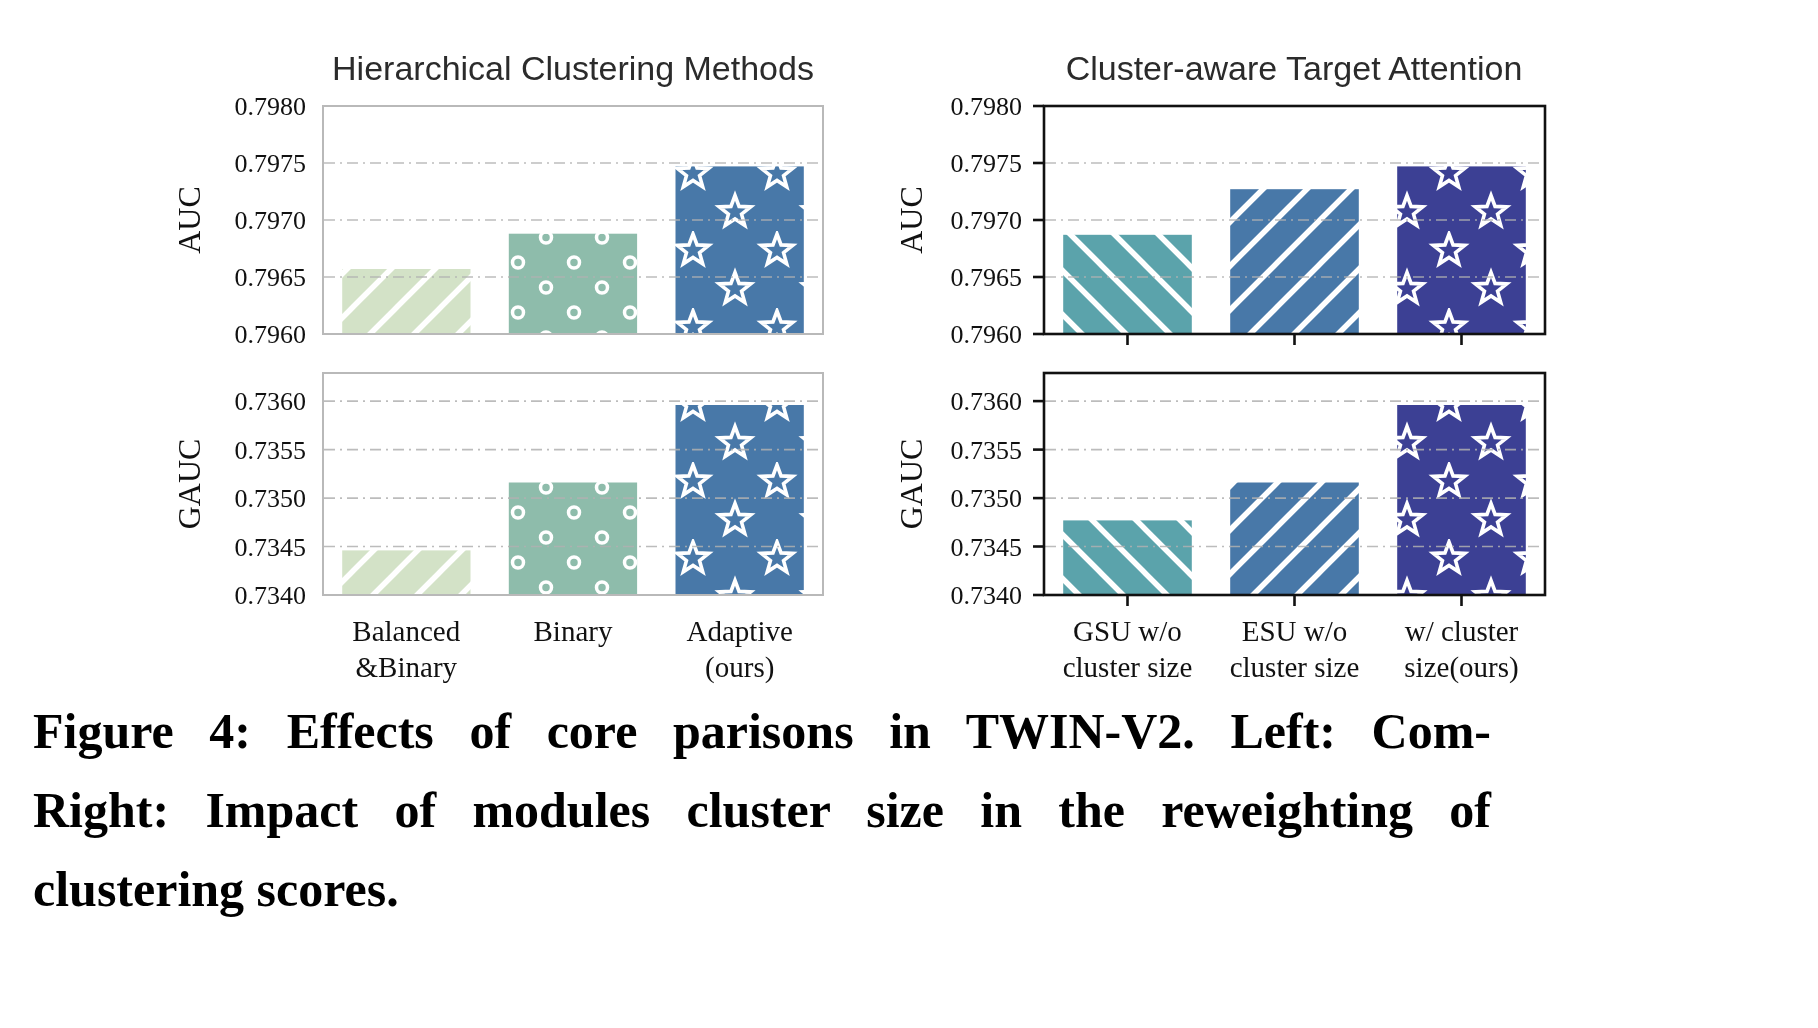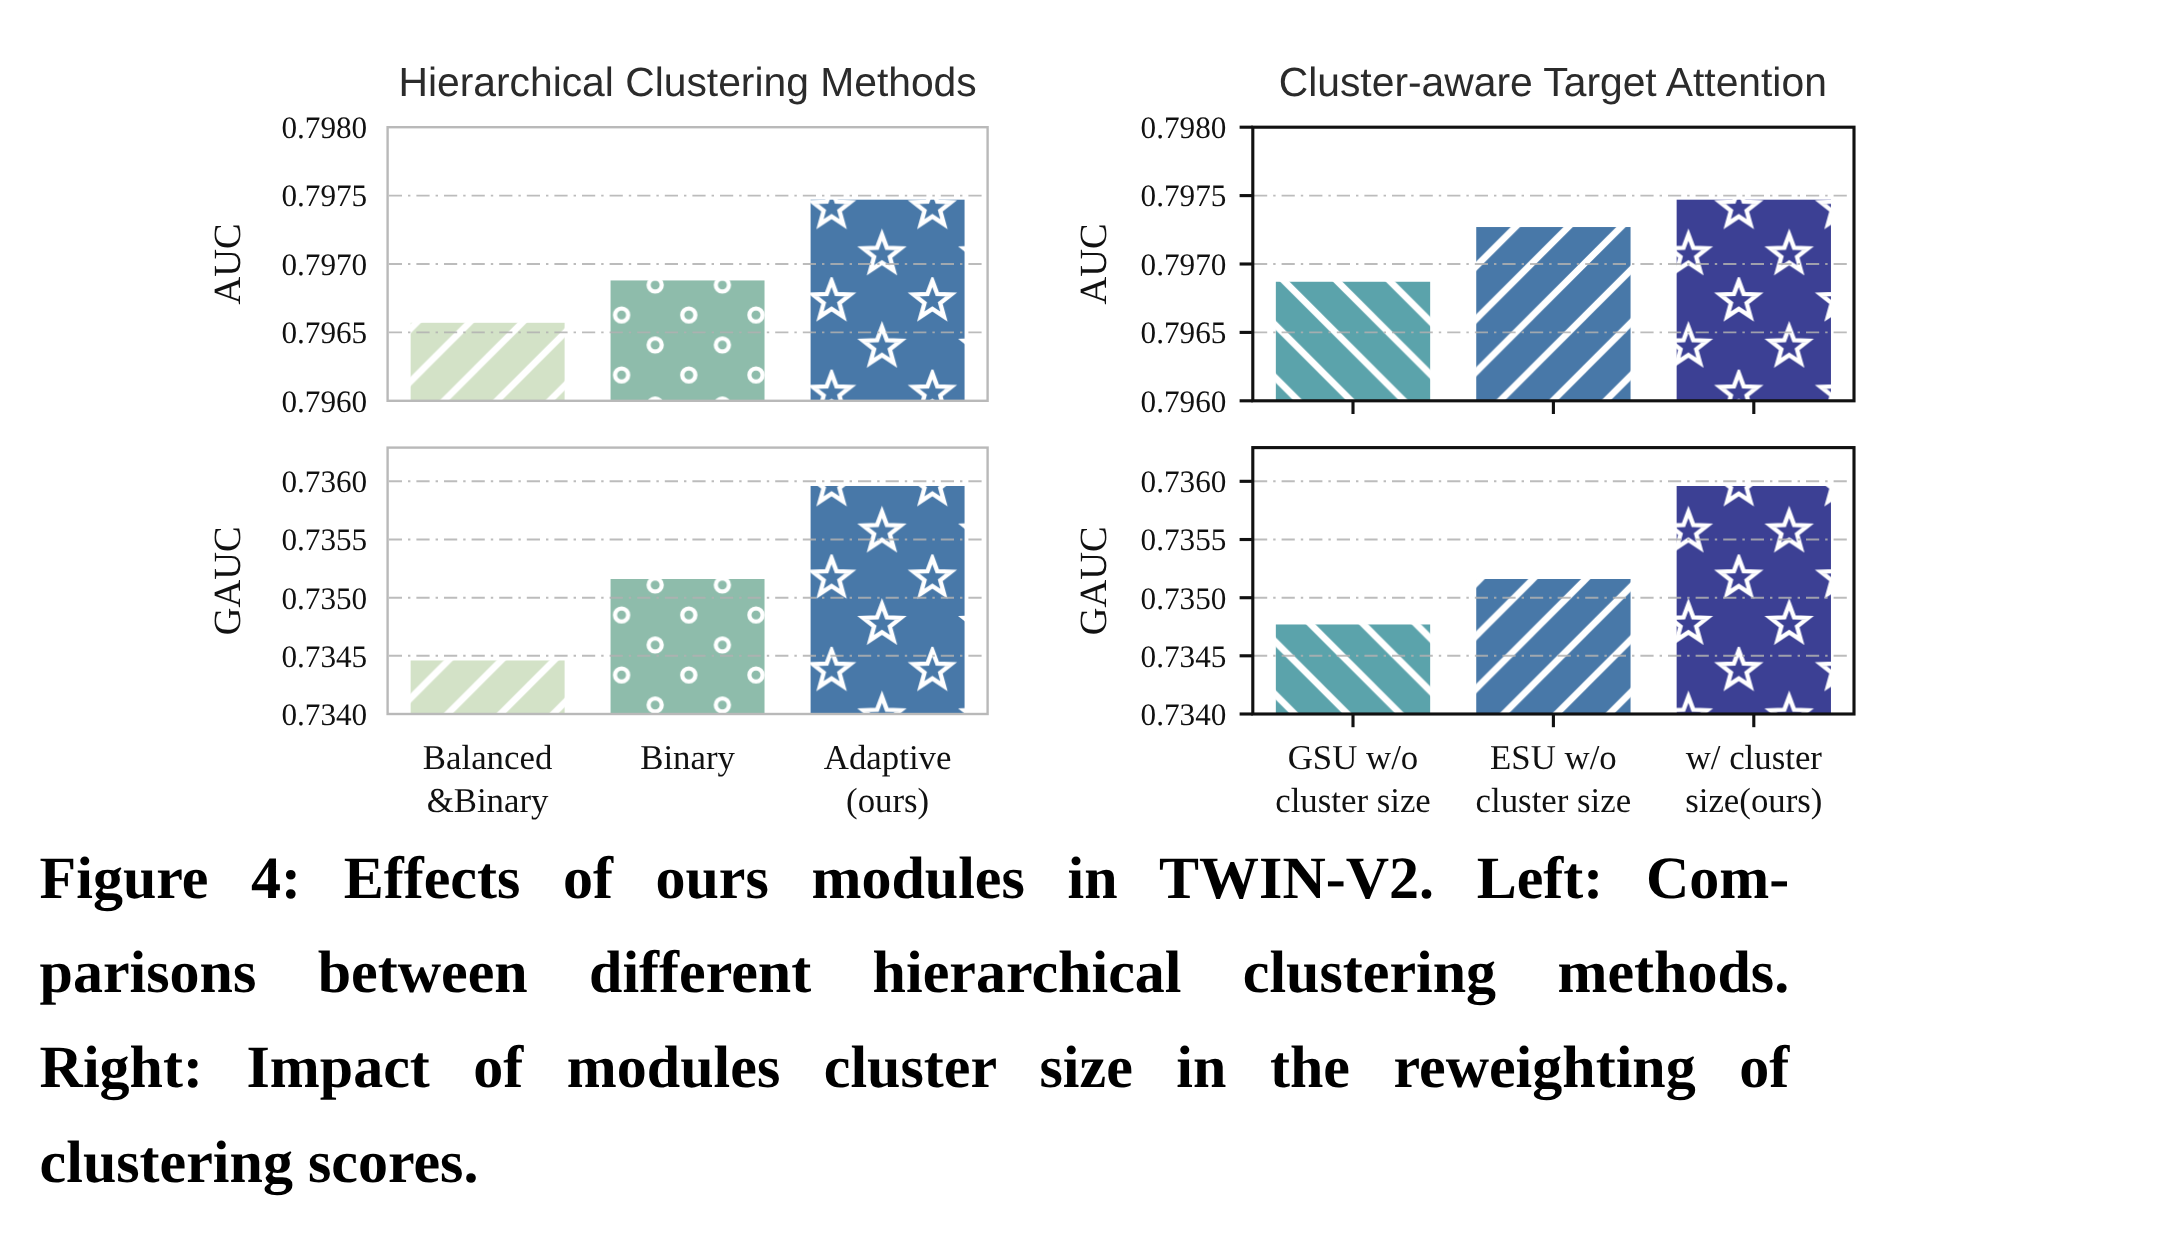--- a/index.html
+++ b/index.html
@@ -171,19 +171,18 @@
           <text x="1127.5" y="677" text-anchor="middle" class="catlabel">cluster size</text>
           <text x="1294.5" y="641" text-anchor="middle" class="catlabel">ESU w/o</text>
           <text x="1294.5" y="677" text-anchor="middle" class="catlabel">cluster size</text>
           <text x="1461.5" y="641" text-anchor="middle" class="catlabel">w/ cluster</text>
           <text x="1461.5" y="677" text-anchor="middle" class="catlabel">size(ours)</text>
         </g>
       </g>
   </svg>
 
   <div class="caption">
-    <div class="cap-line">Figure 4: Effects of ours modules in TWIN-V2. Left: Com-</div>
-    <div class="cap-line">parisons between different hierarchical clustering methods.</div>
+    <div class="cap-line">Figure 4: Effects of core parisons in TWIN-V2. Left: Com-</div>
     <div class="cap-line">Right: Impact of modules cluster size in the reweighting of</div>
     <div class="cap-line last">clustering scores.</div>
   </div>
 
 </div>
 
 </body></html>

